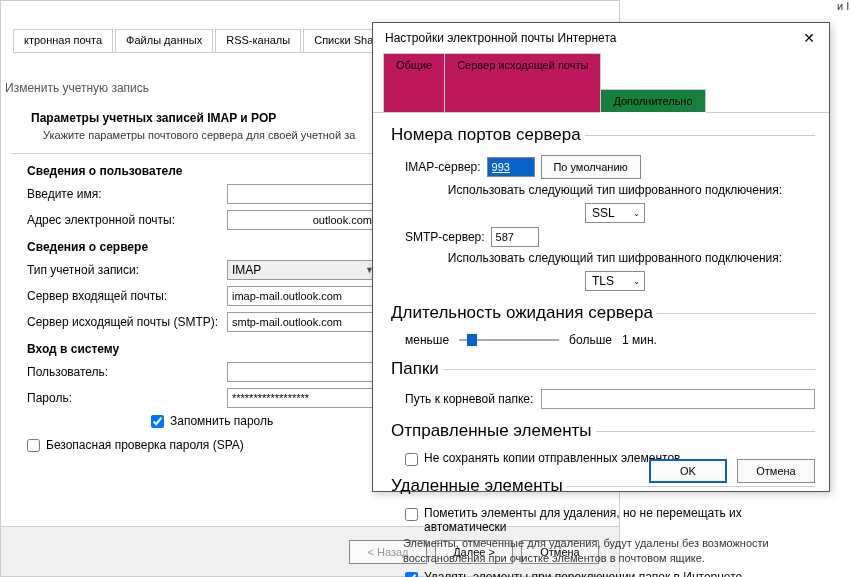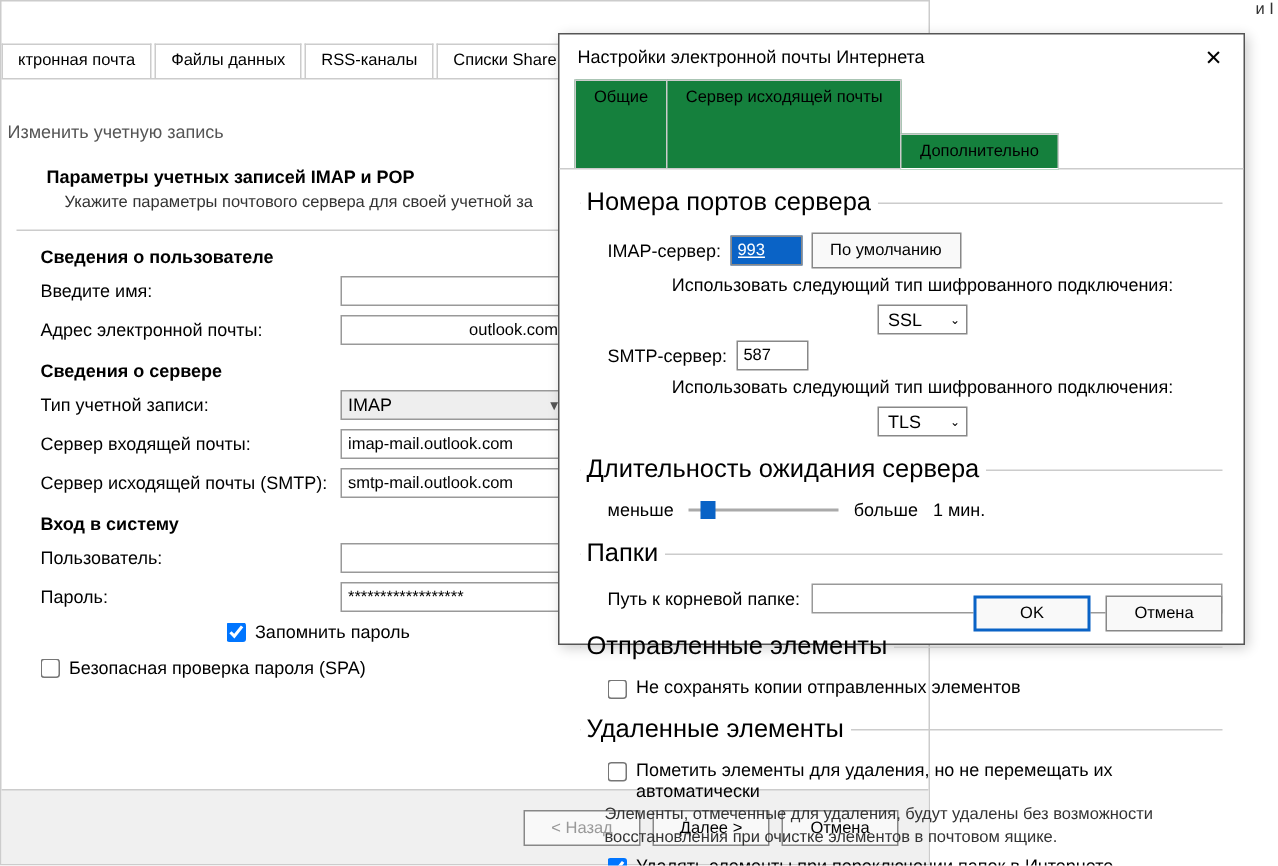--- a/index.html
+++ b/index.html
@@ -1,21 +1,21 @@
 <!DOCTYPE html>
 <html><head>
 <meta charset="utf-8">
 <style>
 * { box-sizing: border-box; margin: 0; padding: 0; font-family: "Segoe UI", Tahoma, sans-serif; font-size: 12px; }
 body { background: #fff; width: 852px; height: 577px; position: relative; overflow: hidden; color: #000; }
 
 
 .bg-dialog { position: absolute; left: 0; top: 0; width: 620px; height: 577px; background: #fff; border: 1px solid #ccc; }
 .bg-top-text { position: absolute; left: 4px; top: 2px; font-size: 11px; color: #333; }
-.bg-tabs { position: absolute; left: 0; top: 28px; height: 24px; display: flex; border-bottom: 1px solid #ccc; width: 100%; }
+.bg-tabs { position: absolute; left: 12px; top: 28px; height: 24px; display: flex; border-bottom: 1px solid #ccc; width: 100%; }
 .bg-tab { padding: 4px 10px; border: 1px solid #ccc; border-bottom: none; margin-right: 2px; background: #fff; font-size: 11px; }
 .bg-tab.active { background: #fff; }
 
 .bg-inner-title { position: absolute; left: 4px; top: 80px; font-size: 12px; color: #555; }
 .bg-panel { position: absolute; left: 10px; top: 100px; right: 24px; }
 .bg-section-title { font-weight: bold; margin: 10px 0 4px 20px; }
 .bg-section-sub { margin: 0 0 12px 32px; font-size: 11px; color: #333; }
 .bg-hr { border: none; border-top: 1px solid #ccc; margin: 6px 0; }
 .bg-row { display: flex; align-items: center; margin: 6px 0 6px 16px; }
 .bg-row label { width: 200px; }
@@ -26,26 +26,26 @@
 .bg-checkbox-row { display: flex; align-items: center; margin: 6px 0 6px 140px; }
 .bg-checkbox-row input { margin-right: 6px; }
 .bg-checkbox-row2 { display: flex; align-items: center; margin: 10px 0 6px 16px; }
 .bg-checkbox-row2 input { margin-right: 6px; }
 
 .bg-bottom-bar { position: absolute; left: 0; right: 0; bottom: 0; height: 50px; background: #f0f0f0; border-top: 1px solid #ccc; display: flex; justify-content: flex-end; align-items: center; gap: 8px; padding-right: 20px; }
 .btn { min-width: 78px; height: 24px; border: 1px solid #888; background: #f9f9f9; font-size: 11px; cursor: pointer; padding: 0 8px; }
 .btn:disabled { color: #999; }
 
 
-.fg-dialog { position: absolute; left: 372px; top: 22px; width: 458px; height: 408px; background: #fff; border: 1px solid #555; box-shadow: 2px 2px 8px rgba(0,0,0,0.2); z-index: 10; }
+.fg-dialog { position: absolute; left: 372px; top: 22px; width: 458px; height: 470px; background: #fff; border: 1px solid #555; box-shadow: 2px 2px 8px rgba(0,0,0,0.2); z-index: 10; }
 .fg-titlebar { height: 30px; display: flex; justify-content: space-between; align-items: center; padding: 0 8px 0 12px; }
 .fg-title { font-size: 12px; }
 .fg-close { width: 24px; height: 24px; display: flex; align-items: center; justify-content: center; font-size: 14px; cursor: pointer; }
 .fg-tabs { display: flex; padding-left: 10px; }
-.fg-tab { padding: 5px 12px; border: 1px solid #ccc; border-bottom: none; background: #15803d; font-size: 11px; cursor: pointer; margin-right: -1px; }
+.fg-tab { padding: 5px 12px; border: 1px solid #ccc; border-bottom: none; background: #be185d; font-size: 11px; cursor: pointer; margin-right: -1px; }
 .fg-tab.active { background: #15803d; position: relative; z-index: 2; border-bottom: 1px solid #fff; margin-bottom: -1px; margin-top: 36px; }
 .fg-body { border-top: 1px solid #ccc; padding: 8px 14px; height: 380px; }
 
 fieldset { border: 1px solid #ccc; border-left: none; border-right: none; border-bottom: none; padding: 6px 0 4px 0; margin: 4px 0; }
 fieldset legend { padding: 0 4px; font-size: 17px; }
 .frow { display: flex; align-items: center; margin: 4px 0 4px 18px; gap: 6px; }
 .frow label { }
 .frow input.num { width: 48px; height: 20px; border: 1px solid #888; text-align: left; padding: 0 4px; font-size: 11px; }
 .frow input.num.sel993 { background: #0a63c6; color: #fff; text-decoration: underline; }
 .frow .sel2 { width: 60px; height: 20px; border: 1px solid #888; display: flex; align-items: center; justify-content: space-between; padding: 0 4px 0 6px; font-size: 11px; background: #fff; }

